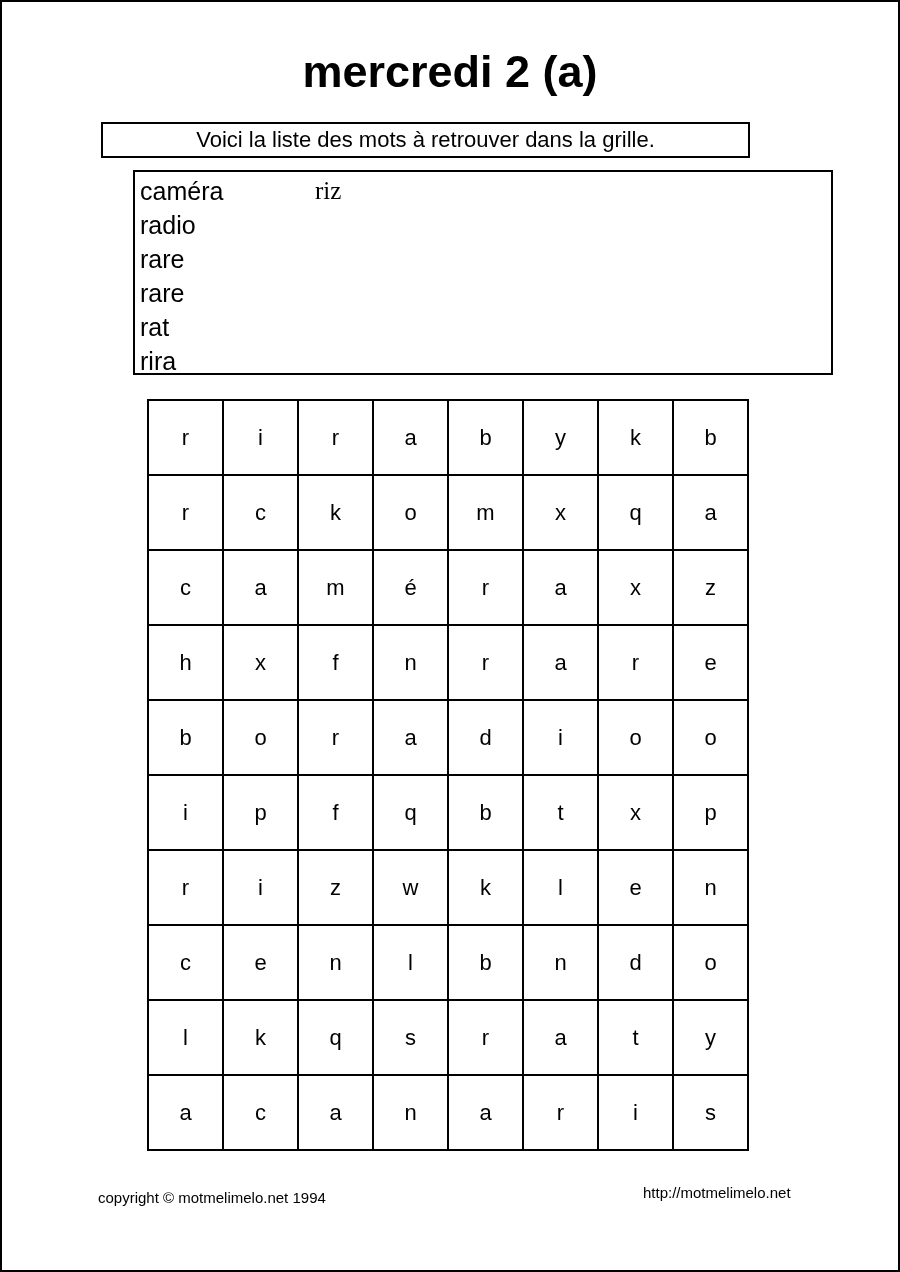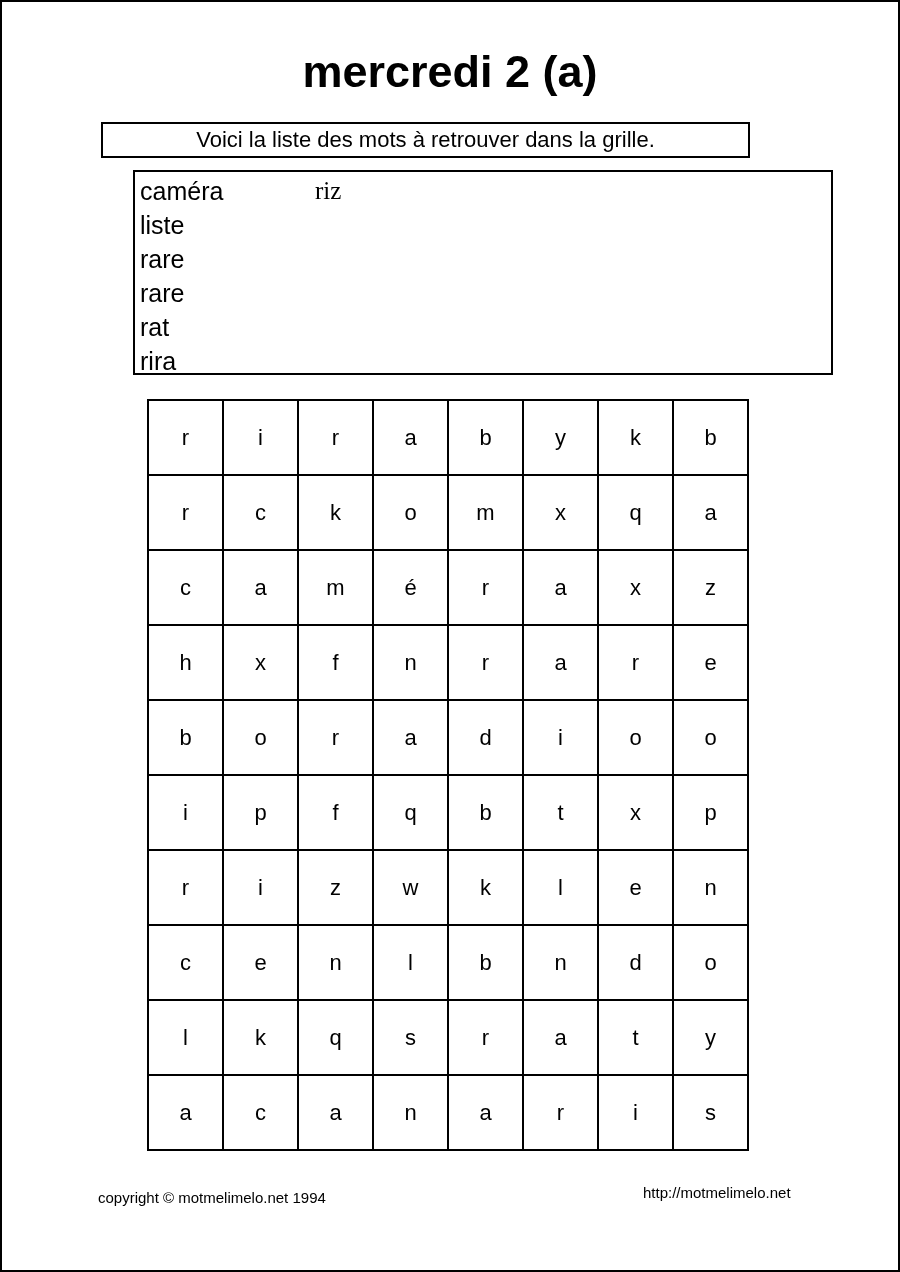--- a/index.html
+++ b/index.html
@@ -99,21 +99,21 @@
 
   <h1 class="title">mercredi 2 (a)</h1>
 
   <div class="instruction-box">
     <span>Voici la liste des mots à retrouver dans la grille.</span>
   </div>
 
   <div class="word-list-box">
     <div class="word-col word-col-1">
         <div>caméra</div>
-        <div>liste</div>
+        <div>radio</div>
         <div>rare</div>
         <div>rare</div>
         <div>rat</div>
         <div>rira</div>
       </div>
     <div class="word-col word-col-2">
         <div>riz</div>
       </div>
   </div>
 

